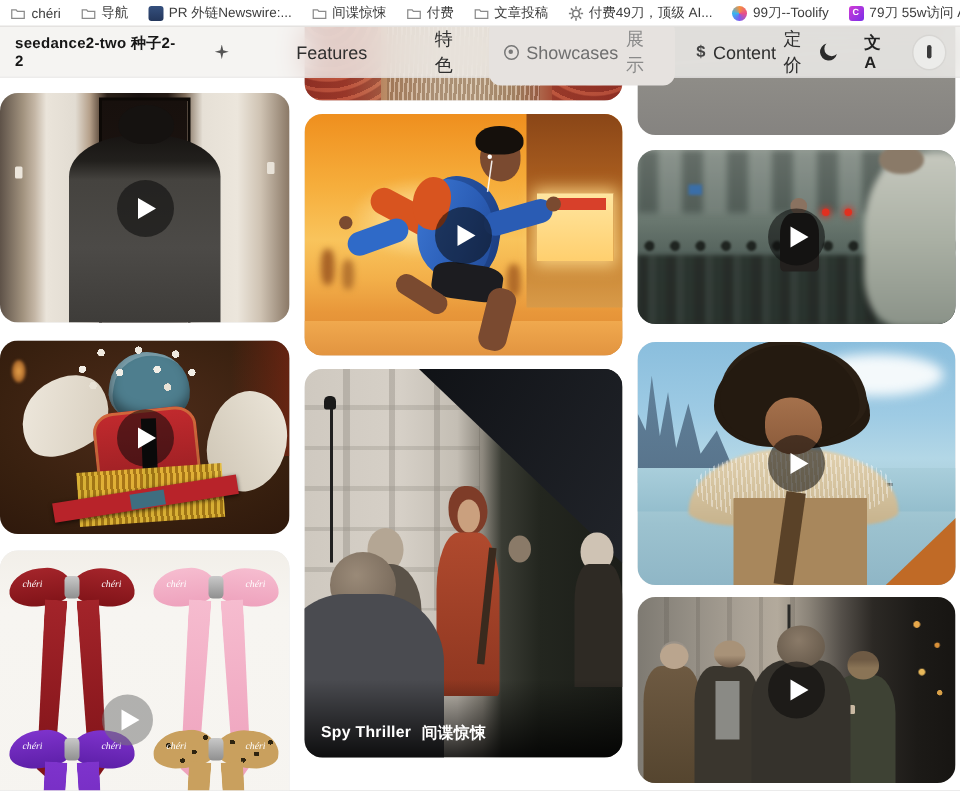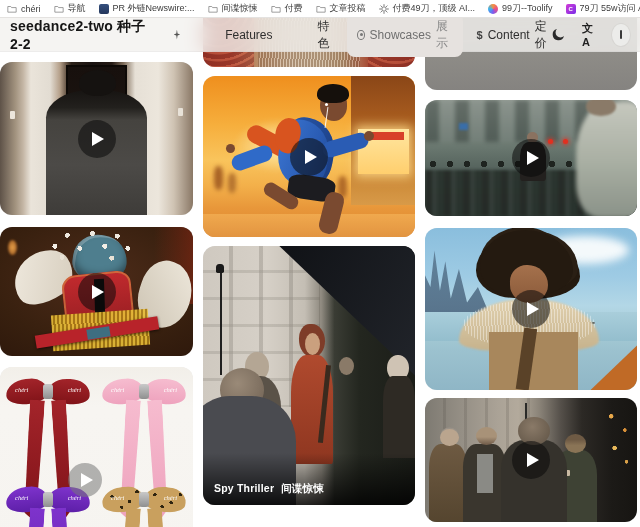--- a/index.html
+++ b/index.html
@@ -23,21 +23,21 @@
   .sq-toolify { background:conic-gradient(#f5913d,#e84f8a,#7b5bf0,#37b5f0,#f5913d); border-radius:50%; }
   .sq-c { background:linear-gradient(135deg,#d13bd6,#7a2ee8); }
   
   .navbar {
     position:absolute; left:0; top:18px; width:640px; height:34px; z-index:20;
     display:flex; align-items:center; padding:0 10px;
     background:rgba(243,241,239,0.80);
     -webkit-backdrop-filter:blur(10px); backdrop-filter:blur(10px);
     border-bottom:1px solid rgba(0,0,0,0.03);
   }
-  .brand { font-size:14px; font-weight:bold; color:#161616; letter-spacing:.2px; cursor:pointer; }
+  .brand { font-size:10px; font-weight:bold; color:#161616; letter-spacing:.2px; cursor:pointer; }
   .nav-item { display:flex; align-items:center; gap:5px; font-size:12px; color:#2f2f2f; cursor:pointer; }
   .nav-item .zh { color:#2f2f2f; }
   .nav-features { margin-left:22px;gap:45px; }
   .nav-pill { margin-left:14px; background:#e6e2df; border-radius:8px; padding:5px 10px; color:#6f6f6f; }
   .nav-pill .zh { color:#8a8a8a; }
   .nav-pricing { margin-left:14px; }
   .nav-content { margin-left:17px; color:#5d5d5d; }
   .nav-content .zh { color:#5d5d5d; }
   .sparkles-ic { width:10px; height:10px; background:#555;
     clip-path:polygon(50% 0,60% 40%,100% 50%,60% 60%,50% 100%,40% 60%,0 50%,40% 40%); }

